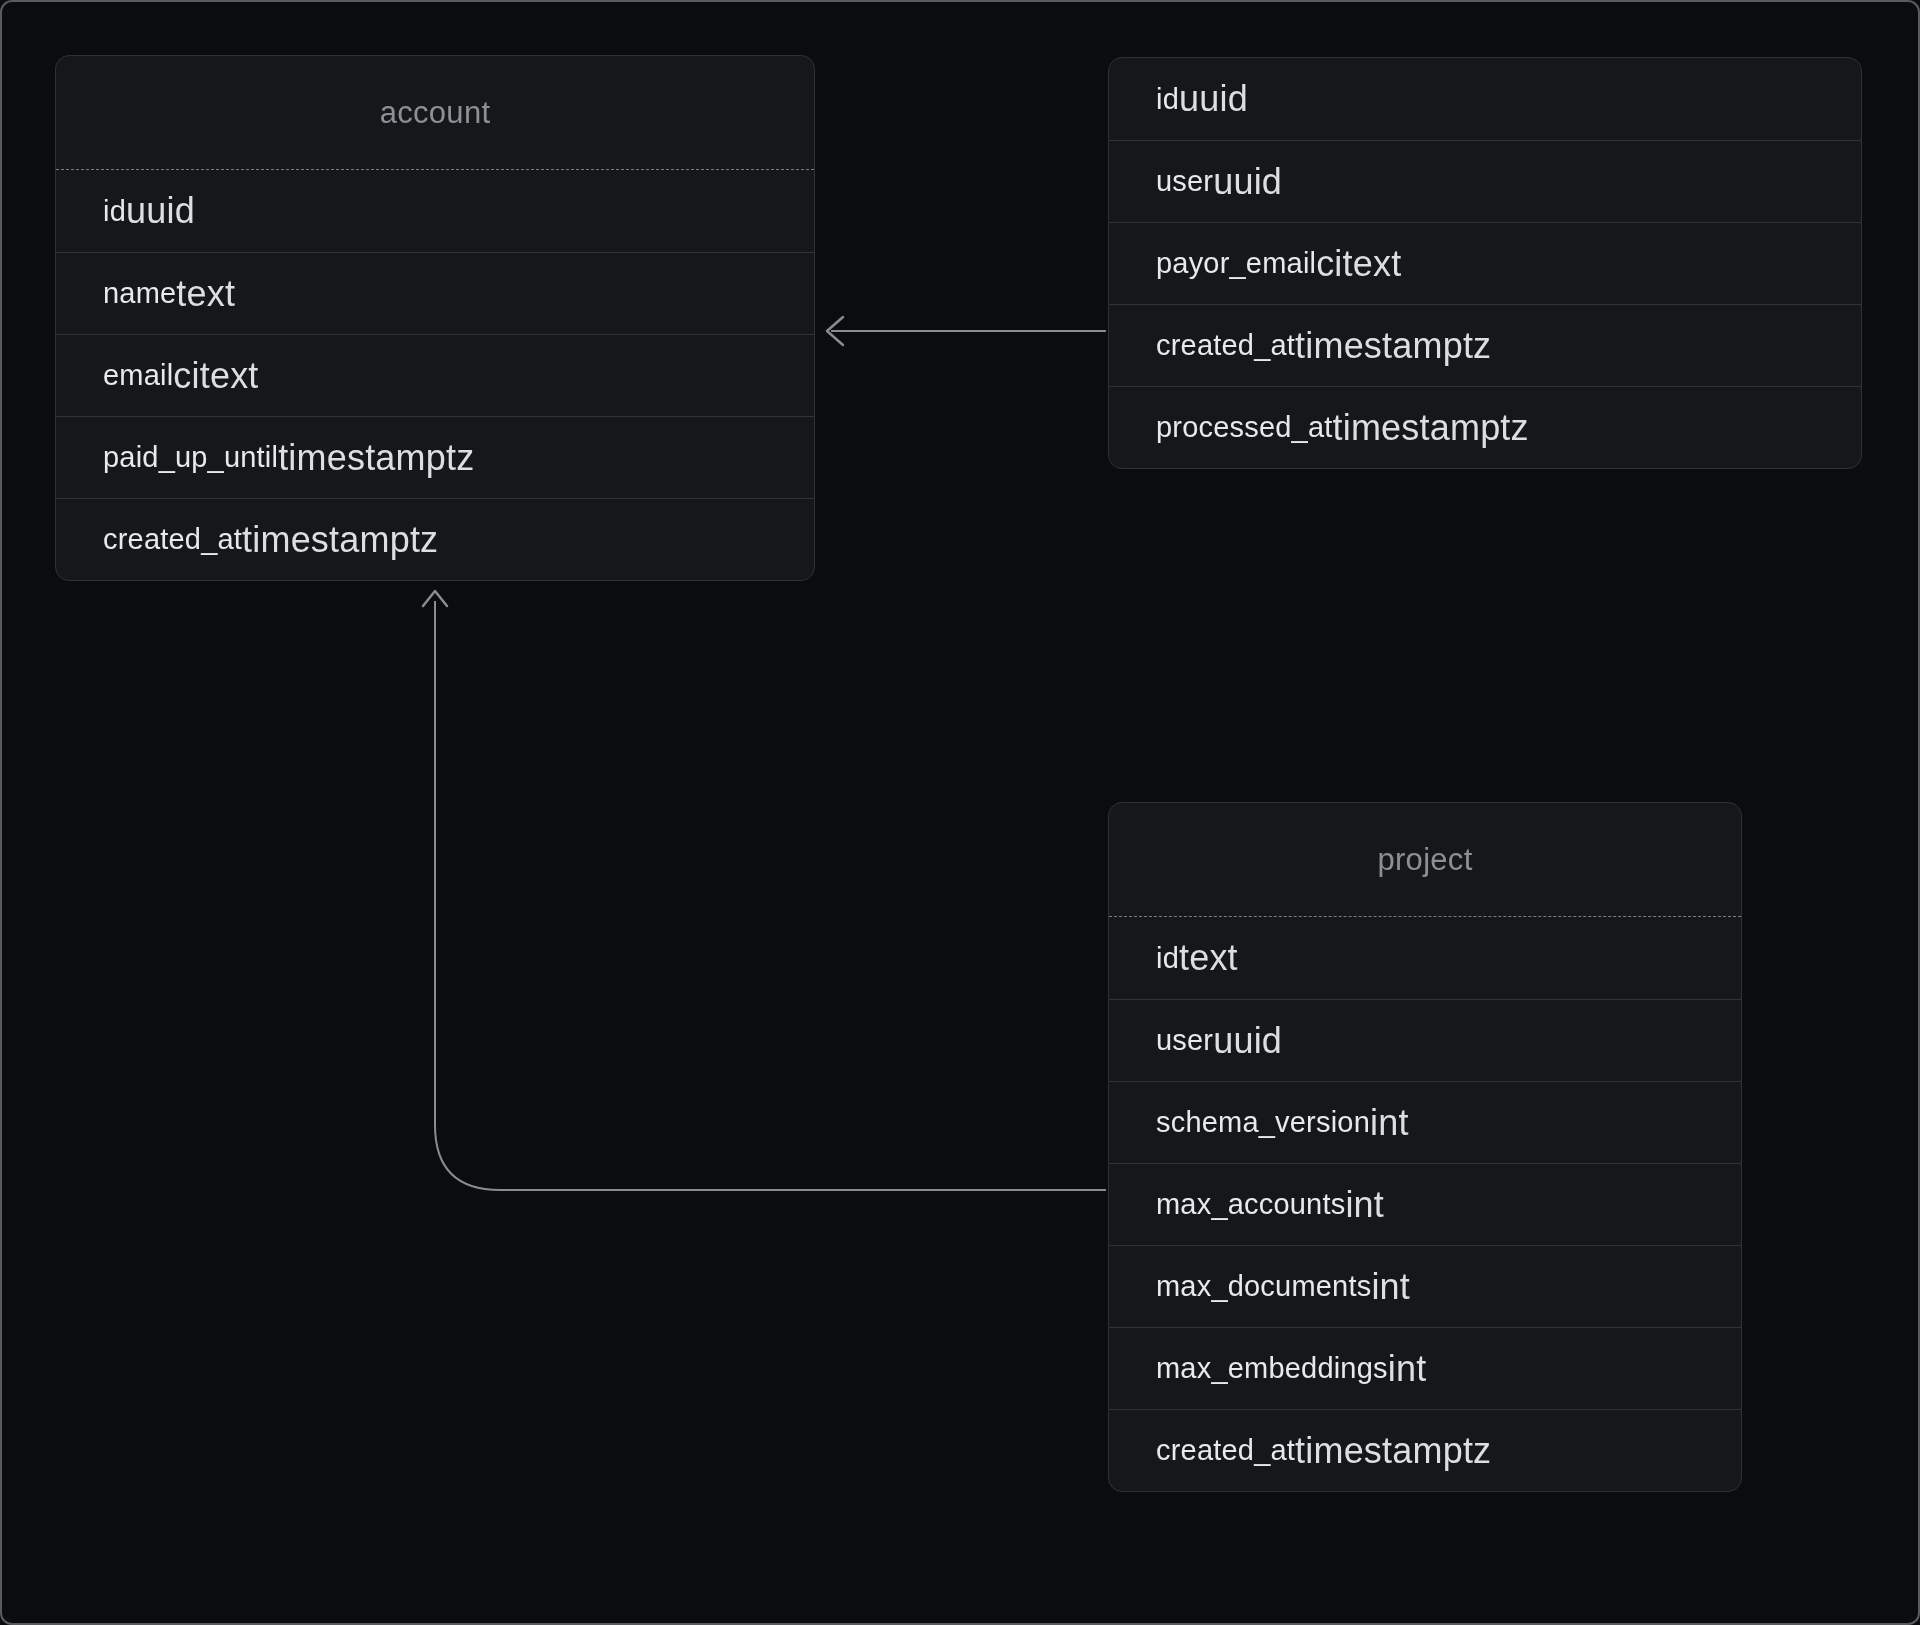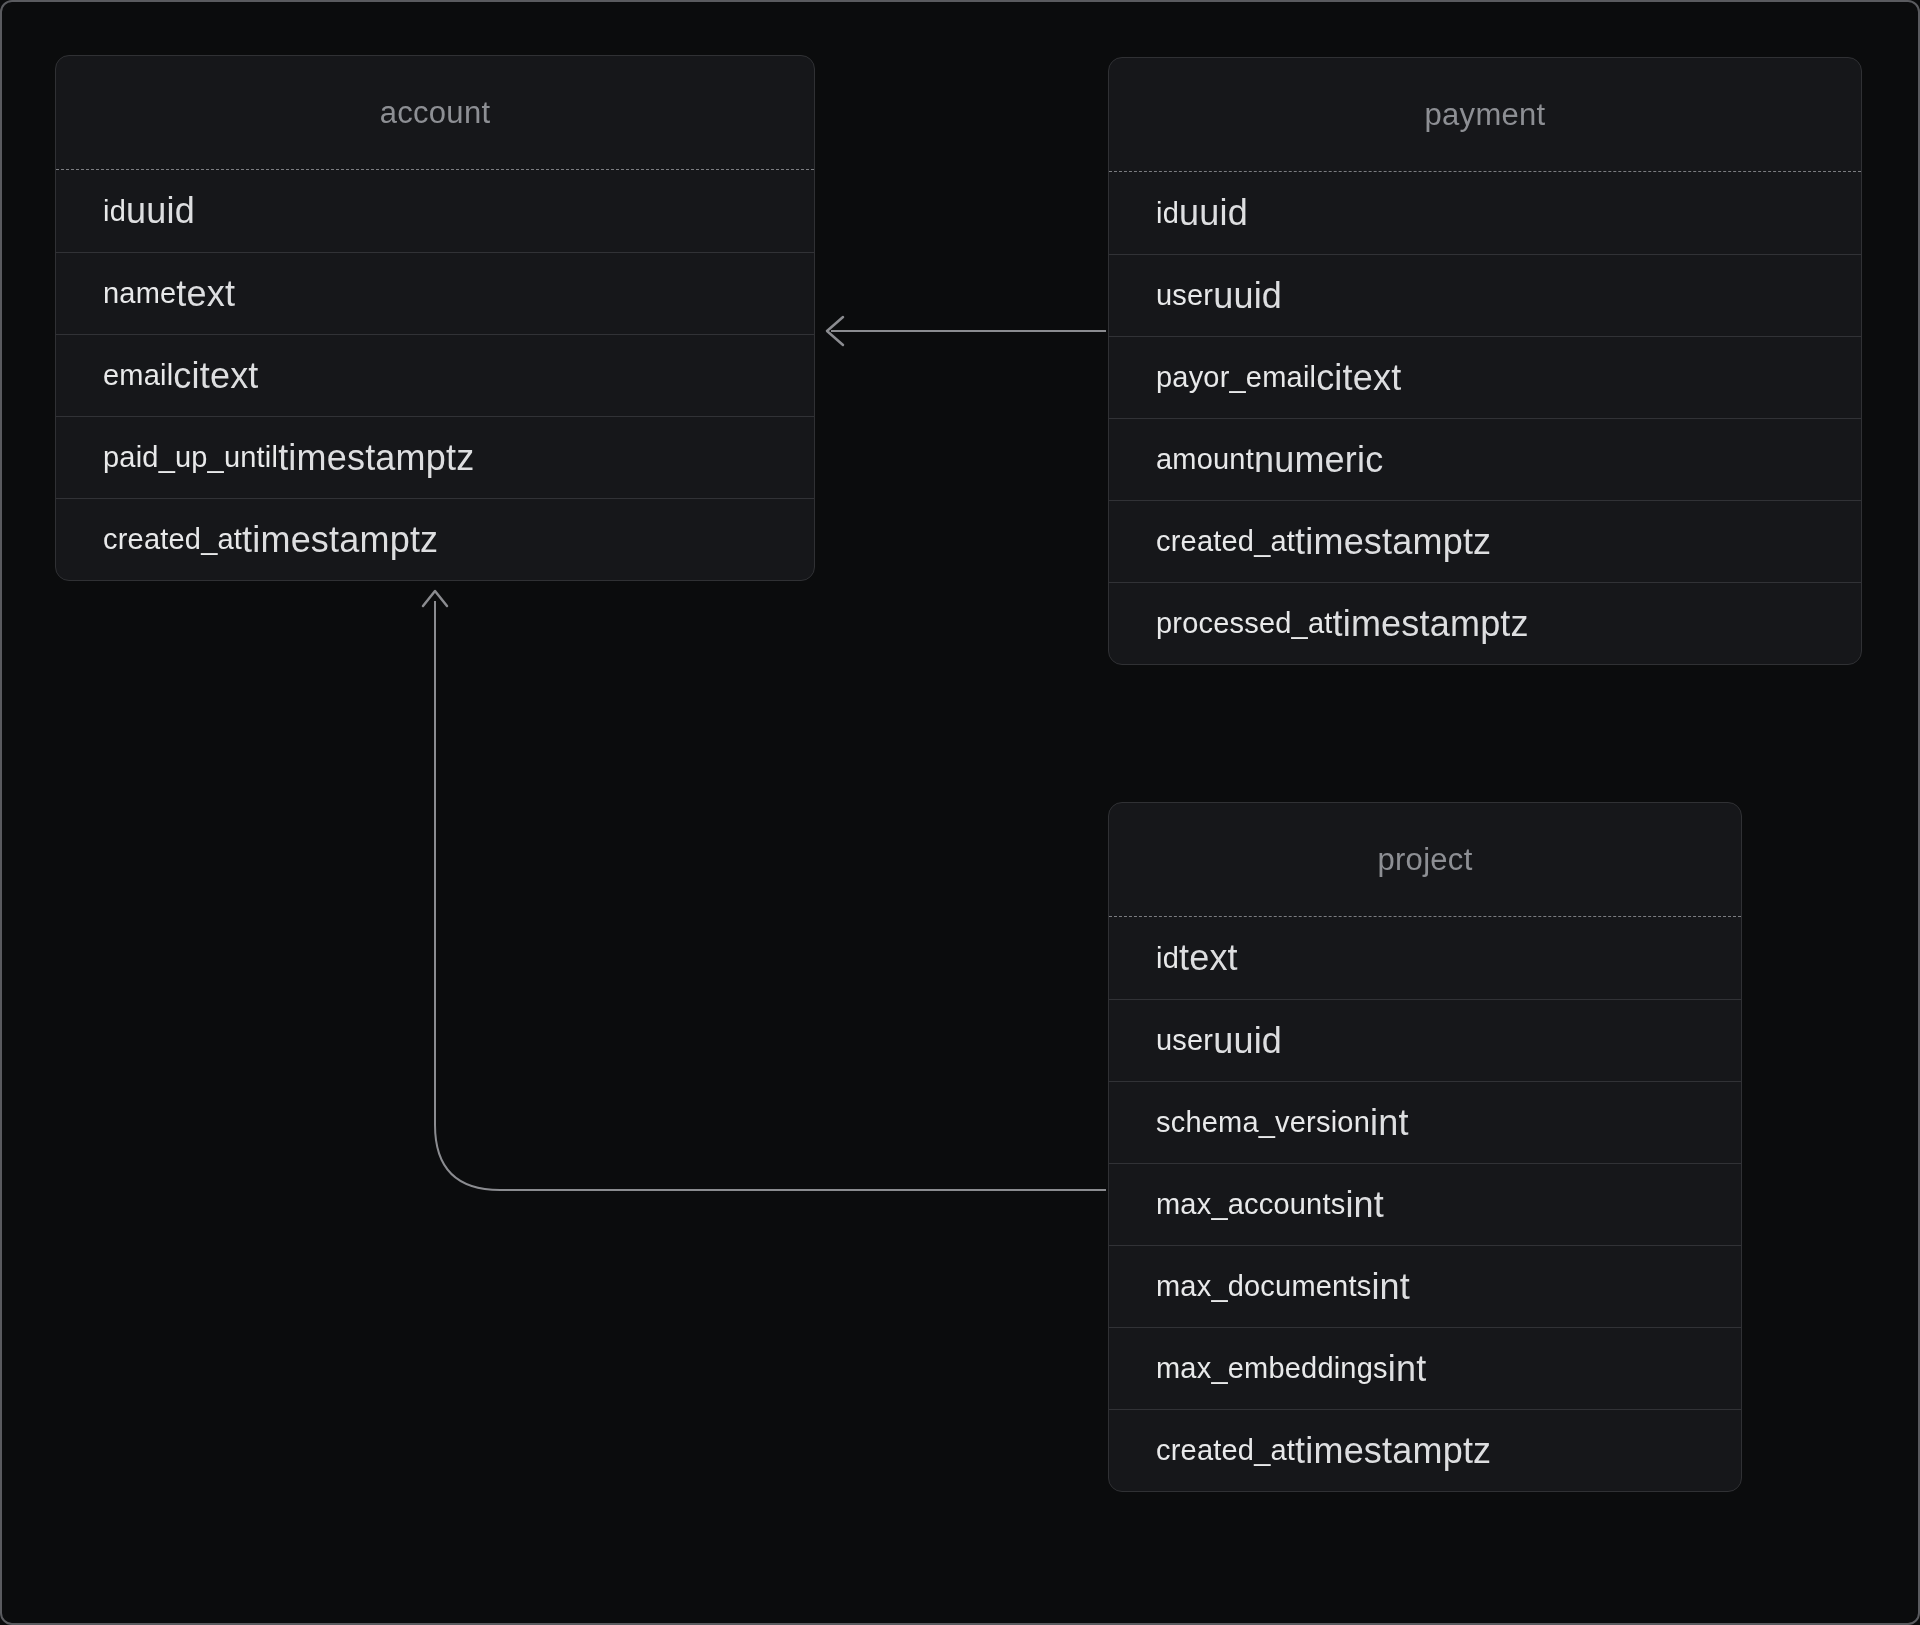--- a/index.html
+++ b/index.html
@@ -132,39 +132,32 @@
           <span class="ftype">timestamptz</span>
         </div>
         <div class="row">
           <span class="fname">created_at</span>
           <span class="ftype">timestamptz</span>
         </div>
       </div>
   </div>
 
   <div class="card card-payment">
-    <div class="card-header">
-      <span class="table-title">payment</span>
-    </div>
     <div>
         <div class="row">
           <span class="fname">id</span>
           <span class="ftype">uuid</span>
         </div>
         <div class="row">
           <span class="fname">user</span>
           <span class="ftype">uuid</span>
         </div>
         <div class="row">
           <span class="fname">payor_email</span>
           <span class="ftype">citext</span>
-        </div>
-        <div class="row">
-          <span class="fname">amount</span>
-          <span class="ftype">numeric</span>
         </div>
         <div class="row">
           <span class="fname">created_at</span>
           <span class="ftype">timestamptz</span>
         </div>
         <div class="row">
           <span class="fname">processed_at</span>
           <span class="ftype">timestamptz</span>
         </div>
       </div>

